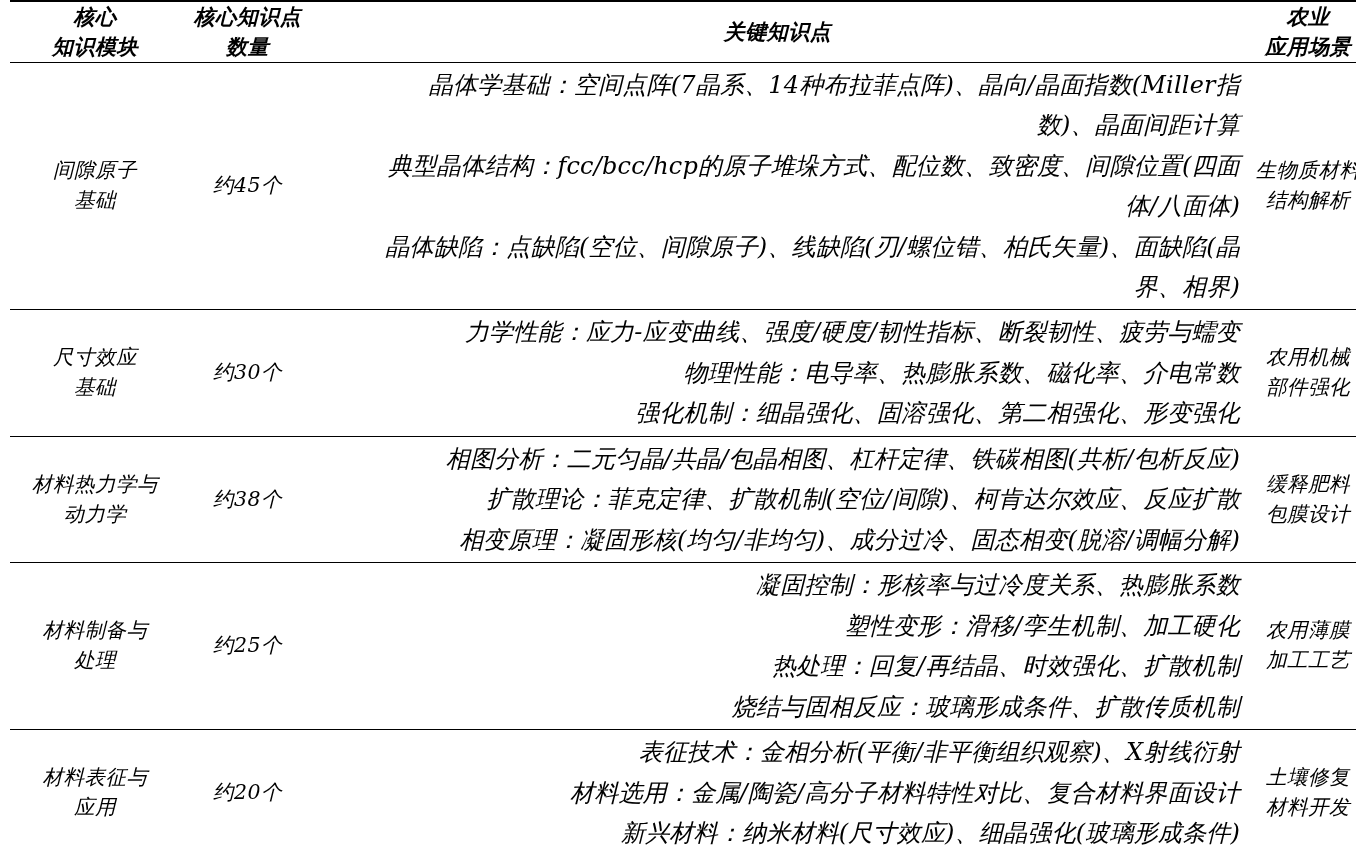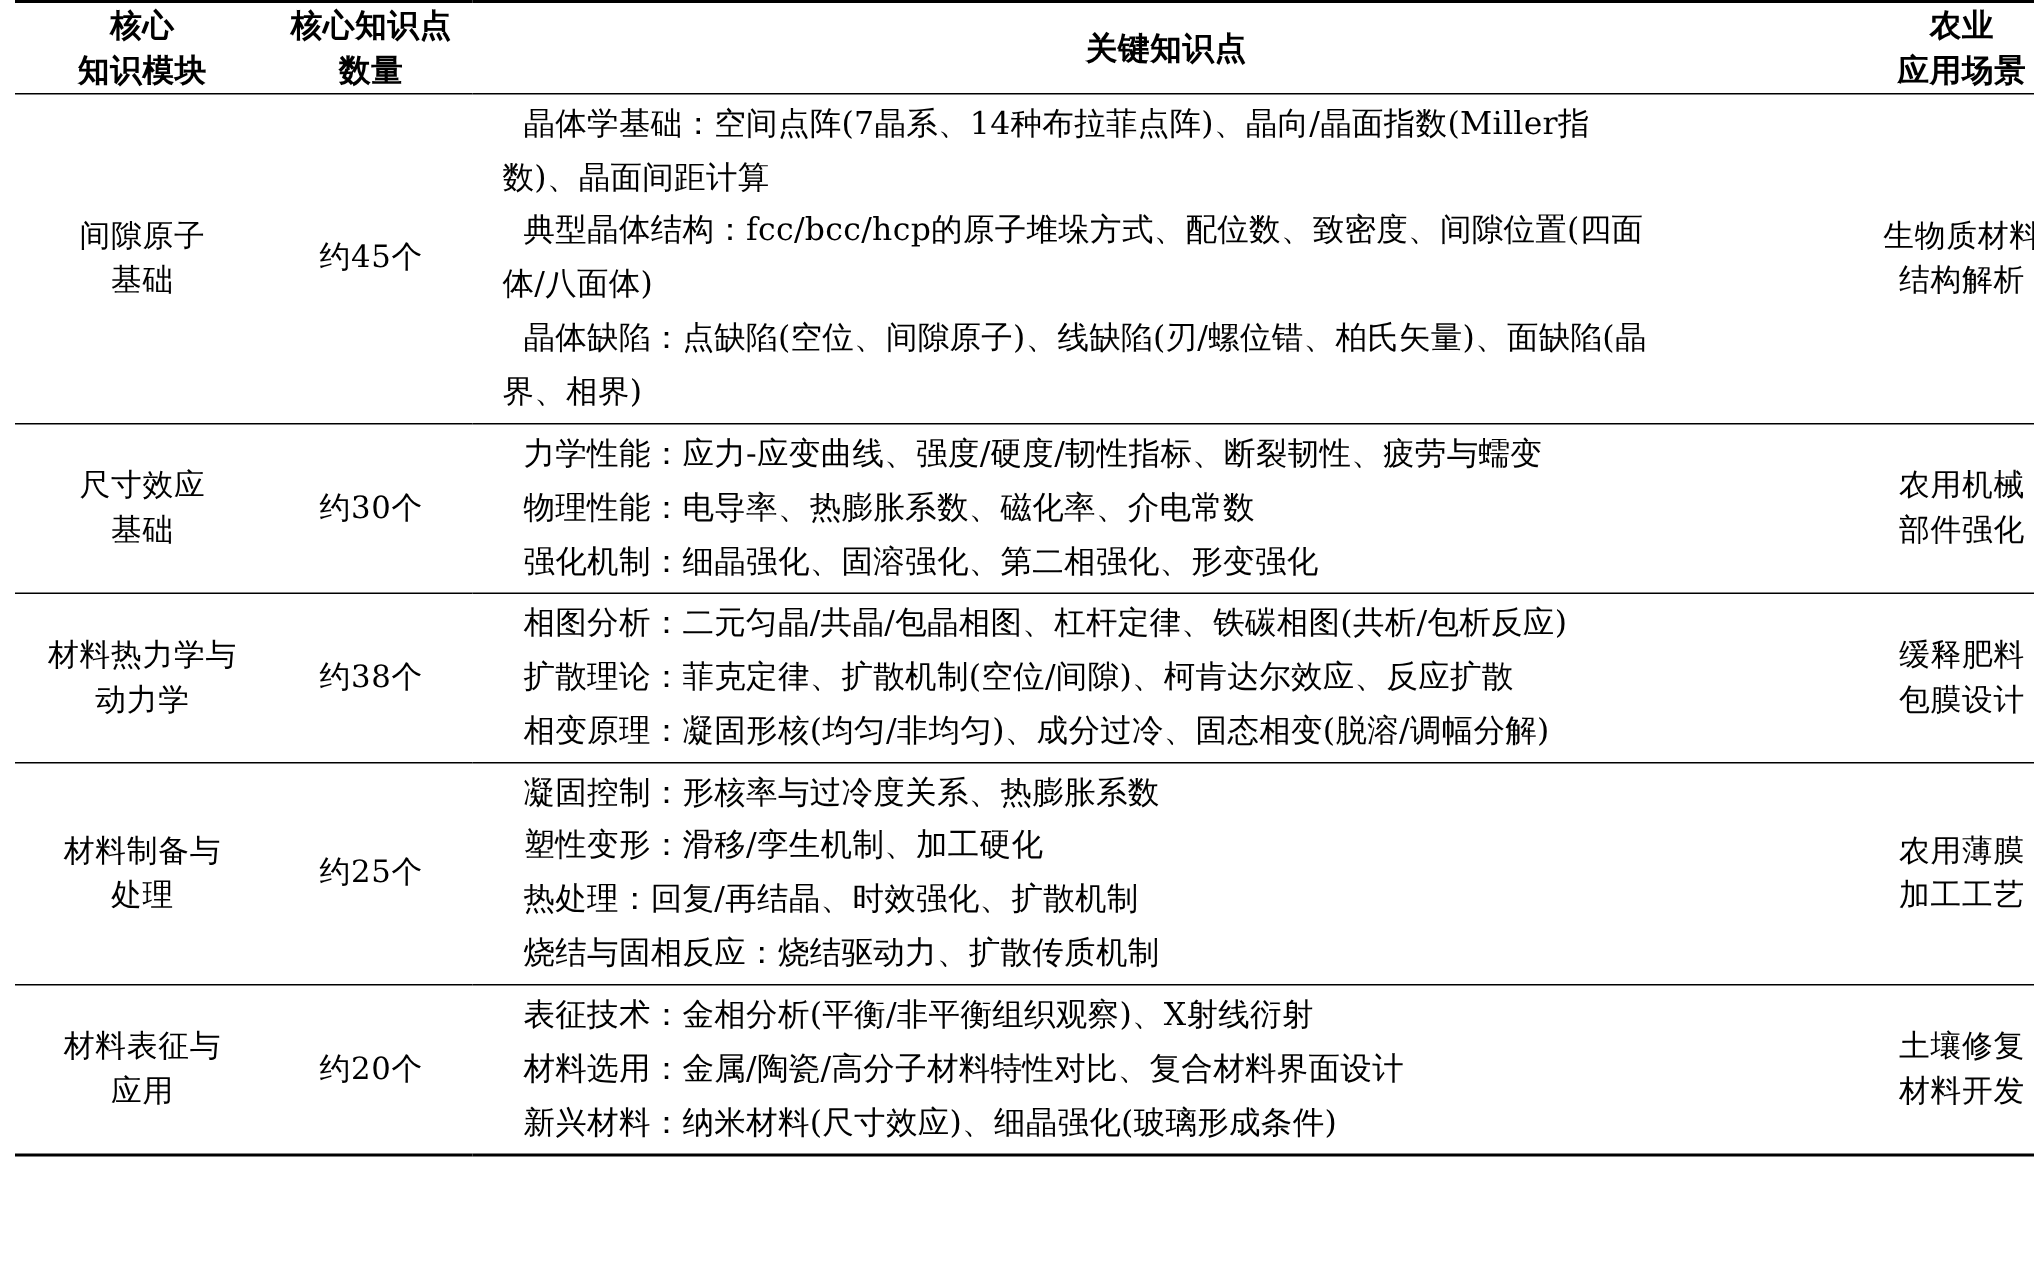--- a/index.html
+++ b/index.html
@@ -12,20 +12,21 @@
     height: 849px;
     font-family: "DejaVu Serif", "Liberation Serif", serif;
     color: #000000;
     overflow: hidden;
   }
   .sheet {
     width: 1356px;
     height: 637px;
     box-sizing: border-box;
     position: relative;
+    font-style: italic;
   }
   table.kt {
     border-collapse: collapse;
     width: 1336px;
     margin: 0 10px;
     table-layout: fixed;
   }
   table.kt td, table.kt th {
     vertical-align: middle;
     padding: 0;
@@ -59,24 +60,24 @@
 
   .cell-mod, .cell-cnt, .cell-app {
     text-align: center;
     font-size: 20.5px;
     line-height: 1.45;
     letter-spacing: 0.5px;
   }
   .cell-mod .ln, .cell-app .ln { display: block; }
 
   .cell-key {
-    font-size: 21px;
+    font-size: 24px;
     line-height: 1.52;
     padding: 7px 8px 8px 8px;
-    text-align: left;
+    text-align: right;
   }
   .kline {
     display: block;
     text-indent: 34px;
     margin: 4px 0;
     letter-spacing: 0.2px;
   }
   .kline.cont {
     text-indent: 0;
     margin-left: 20px;
@@ -171,21 +172,21 @@
       <tr class="rule-row">
         <td class="cell-mod">
           <span class="ln">材料制备与</span>
           <span class="ln">处理</span>
         </td>
         <td class="cell-cnt">约25个</td>
         <td class="cell-key">
           <span class="kline">凝固控制：形核率与过冷度关系、热膨胀系数</span>
           <span class="kline">塑性变形：滑移/孪生机制、加工硬化</span>
           <span class="kline">热处理：回复/再结晶、时效强化、扩散机制</span>
-          <span class="kline">烧结与固相反应：烧结驱动力、扩散传质机制</span>
+          <span class="kline">烧结与固相反应：玻璃形成条件、扩散传质机制</span>
         </td>
         <td class="cell-app">
           <span class="ln">农用薄膜</span>
           <span class="ln">加工工艺</span>
         </td>
       </tr>
 
       <tr class="rule-bottom">
         <td class="cell-mod">
           <span class="ln">材料表征与</span>

